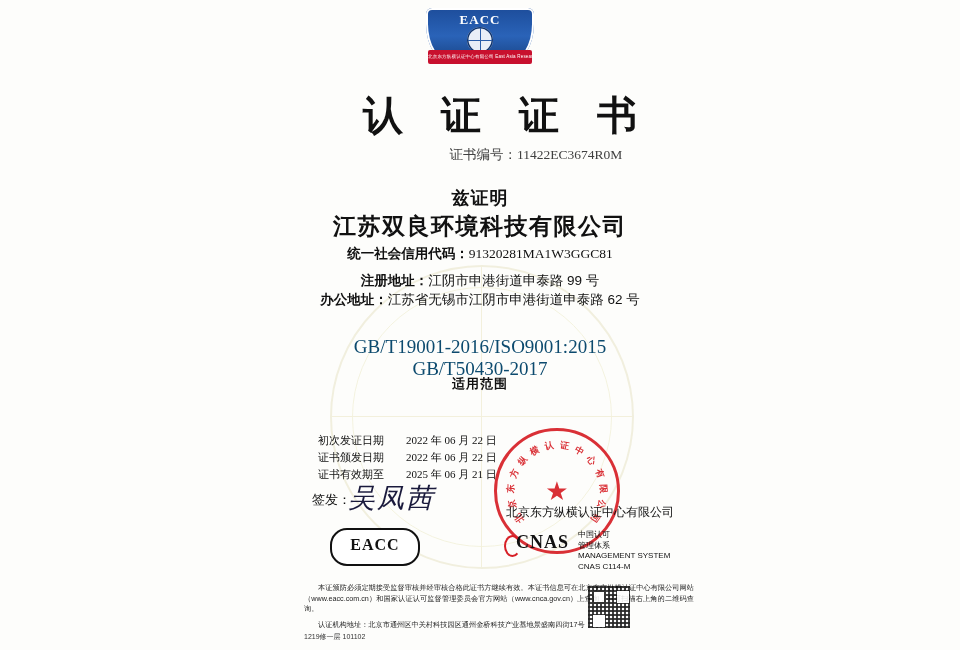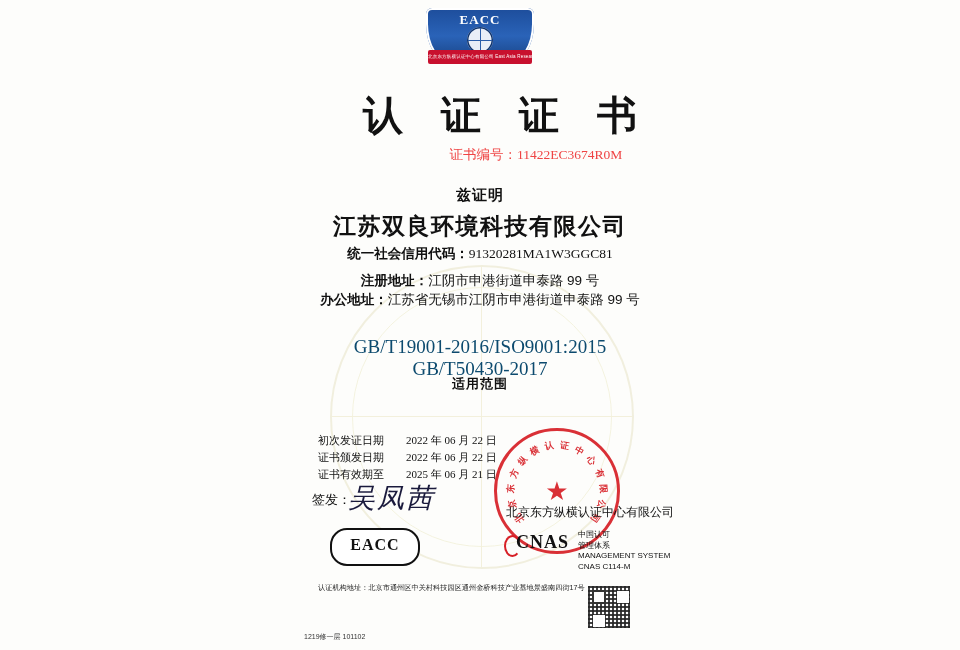--- a/index.html
+++ b/index.html
@@ -149,33 +149,33 @@
     margin-left: 20px;
   }
 
   .cert-number {
     position: absolute;
     top: 146px;
     left: 0;
     width: 960px;
     text-align: center;
     font-size: 13.5px;
-    color: #ef4444;
+    color: #404040;
     padding-left: 112px;
     box-sizing: border-box;
     font-family: "Liberation Serif", serif;
   }
 
   .hereby {
     position: absolute;
     top: 186px;
     left: 0;
     width: 960px;
     text-align: center;
-    font-size: 15px;
+    font-size: 18px;
     font-weight: bold;
     color: #111;
     letter-spacing: 1px;
   }
 
   .company-name {
     position: absolute;
     top: 211px;
     left: 0;
     width: 960px;
@@ -462,21 +462,21 @@
 
   <div class="credit-code">
     <span class="label">统一社会信用代码：</span><span class="value">91320281MA1W3GGC81</span>
   </div>
 
   <div class="addr-row addr-1">
     <span class="label">注册地址：</span><span>江阴市申港街道申泰路 99 号</span>
   </div>
 
   <div class="addr-row addr-2">
-    <span class="label">办公地址：</span><span>江苏省无锡市江阴市申港街道申泰路 99 号</span>
+    <span class="label">办公地址：</span><span>江苏省无锡市江阴市申港街道申泰路 62 号</span>
   </div>
 
   <div class="std-line std-line-1">GB/T19001-2016/ISO9001:2015</div>
   <div class="std-line std-line-2">GB/T50430-2017</div>
 
   <div class="scope-head">适用范围</div>
 
   <div class="dates">
     <div class="row">
       <span class="d-label">初次发证日期</span><span class="d-value">2022 年 06 月 22 日</span>
@@ -522,18 +522,19 @@
     <span>CNAS</span>
   </div>
   <div class="cnas-side">
     <div>中国认可</div>
     <div>管理体系</div>
     <div>MANAGEMENT SYSTEM</div>
     <div>CNAS C114-M</div>
   </div>
 
   <div class="footnote">
+    <p class="indent">本证颁防必须定期接受监督审核并经审核合格此证书方继续有效。本证书信息可在北京东方纵横认证中心有限公司网站（www.eacc.com.cn）和国家认证认可监督管理委员会官方网站（www.cnca.gov.cn）上查询，亦可扫描右上角的二维码查询。</p>
     <p class="indent">认证机构地址：北京市通州区中关村科技园区通州金桥科技产业基地景盛南四街17号</p>
   </div>
   <div class="qr"></div>
   <div class="doc-code">1219修一层 101102</div>
 
 </div>
 
 </body></html>

